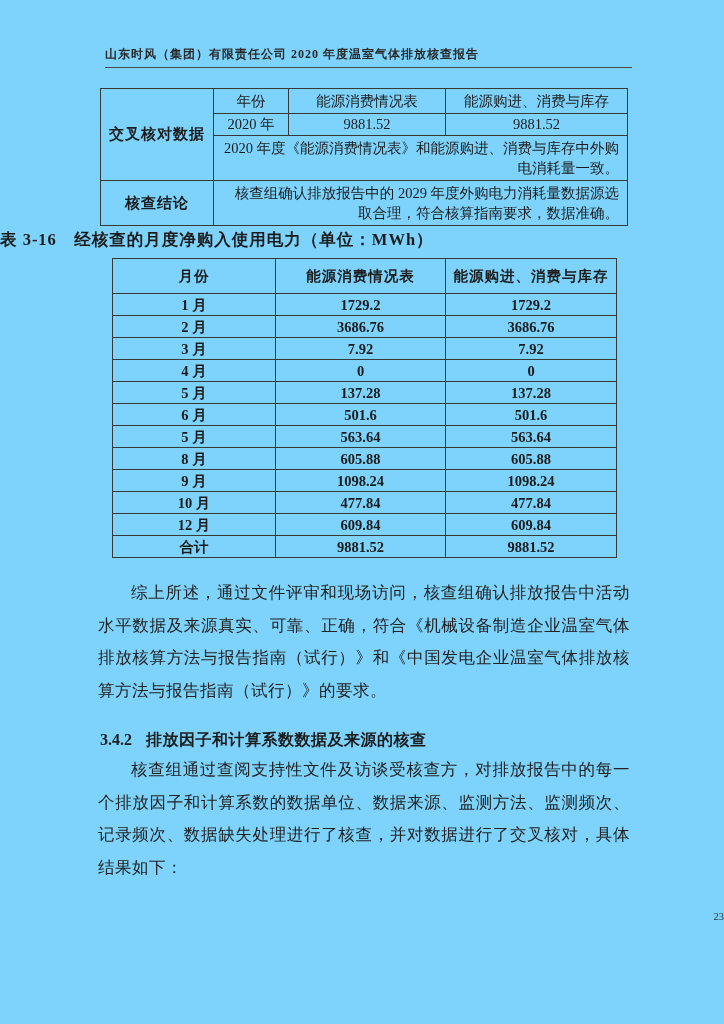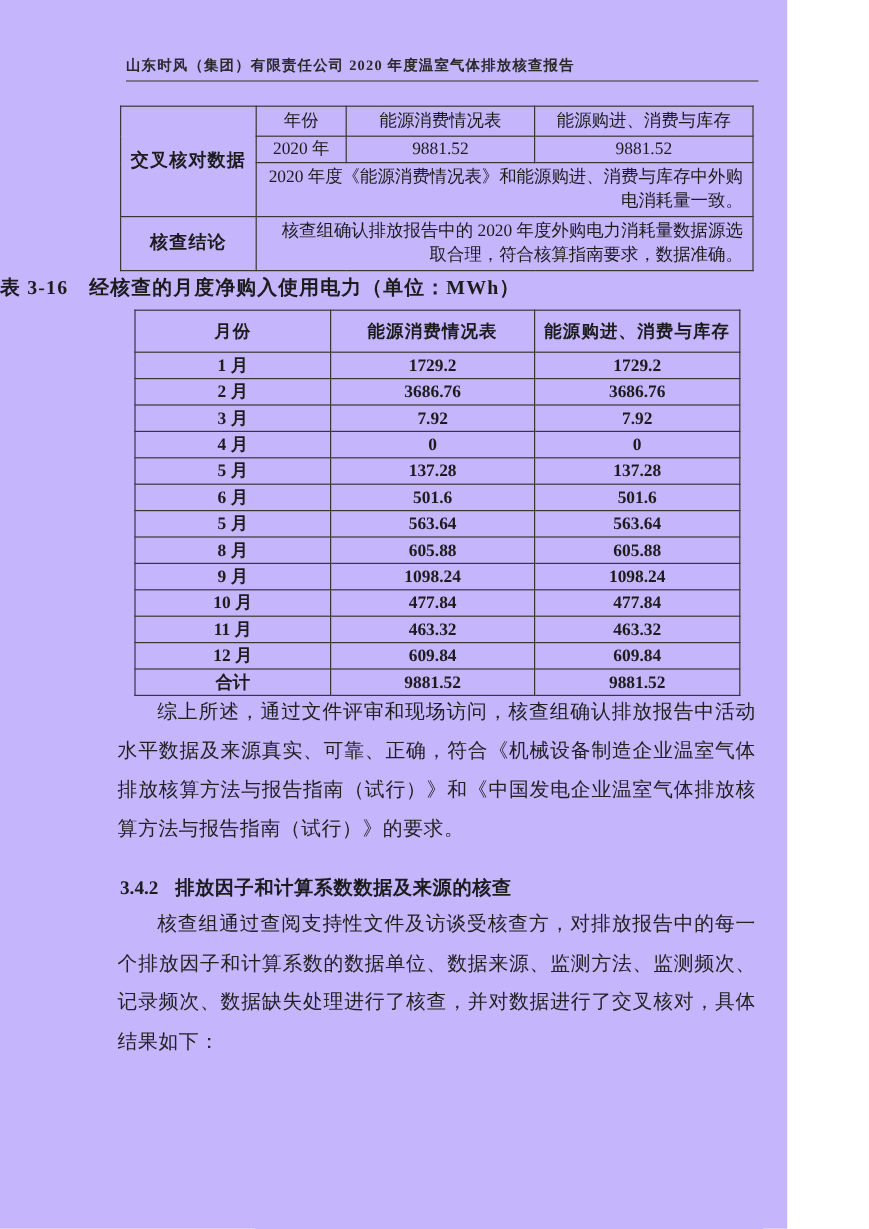--- a/index.html
+++ b/index.html
@@ -1,21 +1,21 @@
 <!DOCTYPE html>
 <html><head>
 <meta charset="utf-8">
 <style>
   * { box-sizing: border-box; }
   html, body { margin: 0; padding: 0; background: #ffffff; }
   .page {
     position: relative;
-    width: 656px;
+    width: 724px;
     height: 1024px;
-    background: #c4b5fd;
+    background: #7dd3fc;
     font-family: "Liberation Serif", "DejaVu Serif", serif;
     color: #1c1c1c;
     overflow: hidden;
   }
 
   
   .doc-header {
     position: absolute;
     top: 46px;
     left: 105px;
@@ -154,21 +154,21 @@
     <tr style="height:21px">
       <td class="center">2020 年</td>
       <td class="center">9881.52</td>
       <td class="center">9881.52</td>
     </tr>
     <tr style="height:40px">
       <td class="longtext" colspan="3">2020 年度《能源消费情况表》和能源购进、消费与库存中外购电消耗量一致。</td>
     </tr>
     <tr style="height:41px">
       <td class="row-label">核查结论</td>
-      <td class="longtext" colspan="3">核查组确认排放报告中的 2020 年度外购电力消耗量数据源选取合理，符合核算指南要求，数据准确。</td>
+      <td class="longtext" colspan="3">核查组确认排放报告中的 2029 年度外购电力消耗量数据源选取合理，符合核算指南要求，数据准确。</td>
     </tr>
   </tbody>
     </table>
 
   <div class="t2-title">表 3-16　经核查的月度净购入使用电力（单位：MWh）</div>
 
   <table class="monthly">
     <colgroup>
       <col style="width:163px">
         <col style="width:170px">
@@ -226,25 +226,20 @@
           <td>9 月</td>
           <td>1098.24</td>
           <td>1098.24</td>
         </tr>
       <tr>
           <td>10 月</td>
           <td>477.84</td>
           <td>477.84</td>
         </tr>
       <tr>
-          <td>11 月</td>
-          <td>463.32</td>
-          <td>463.32</td>
-        </tr>
-      <tr>
           <td>12 月</td>
           <td>609.84</td>
           <td>609.84</td>
         </tr>
       <tr>
           <td>合计</td>
           <td>9881.52</td>
           <td>9881.52</td>
         </tr>
     </tbody>

